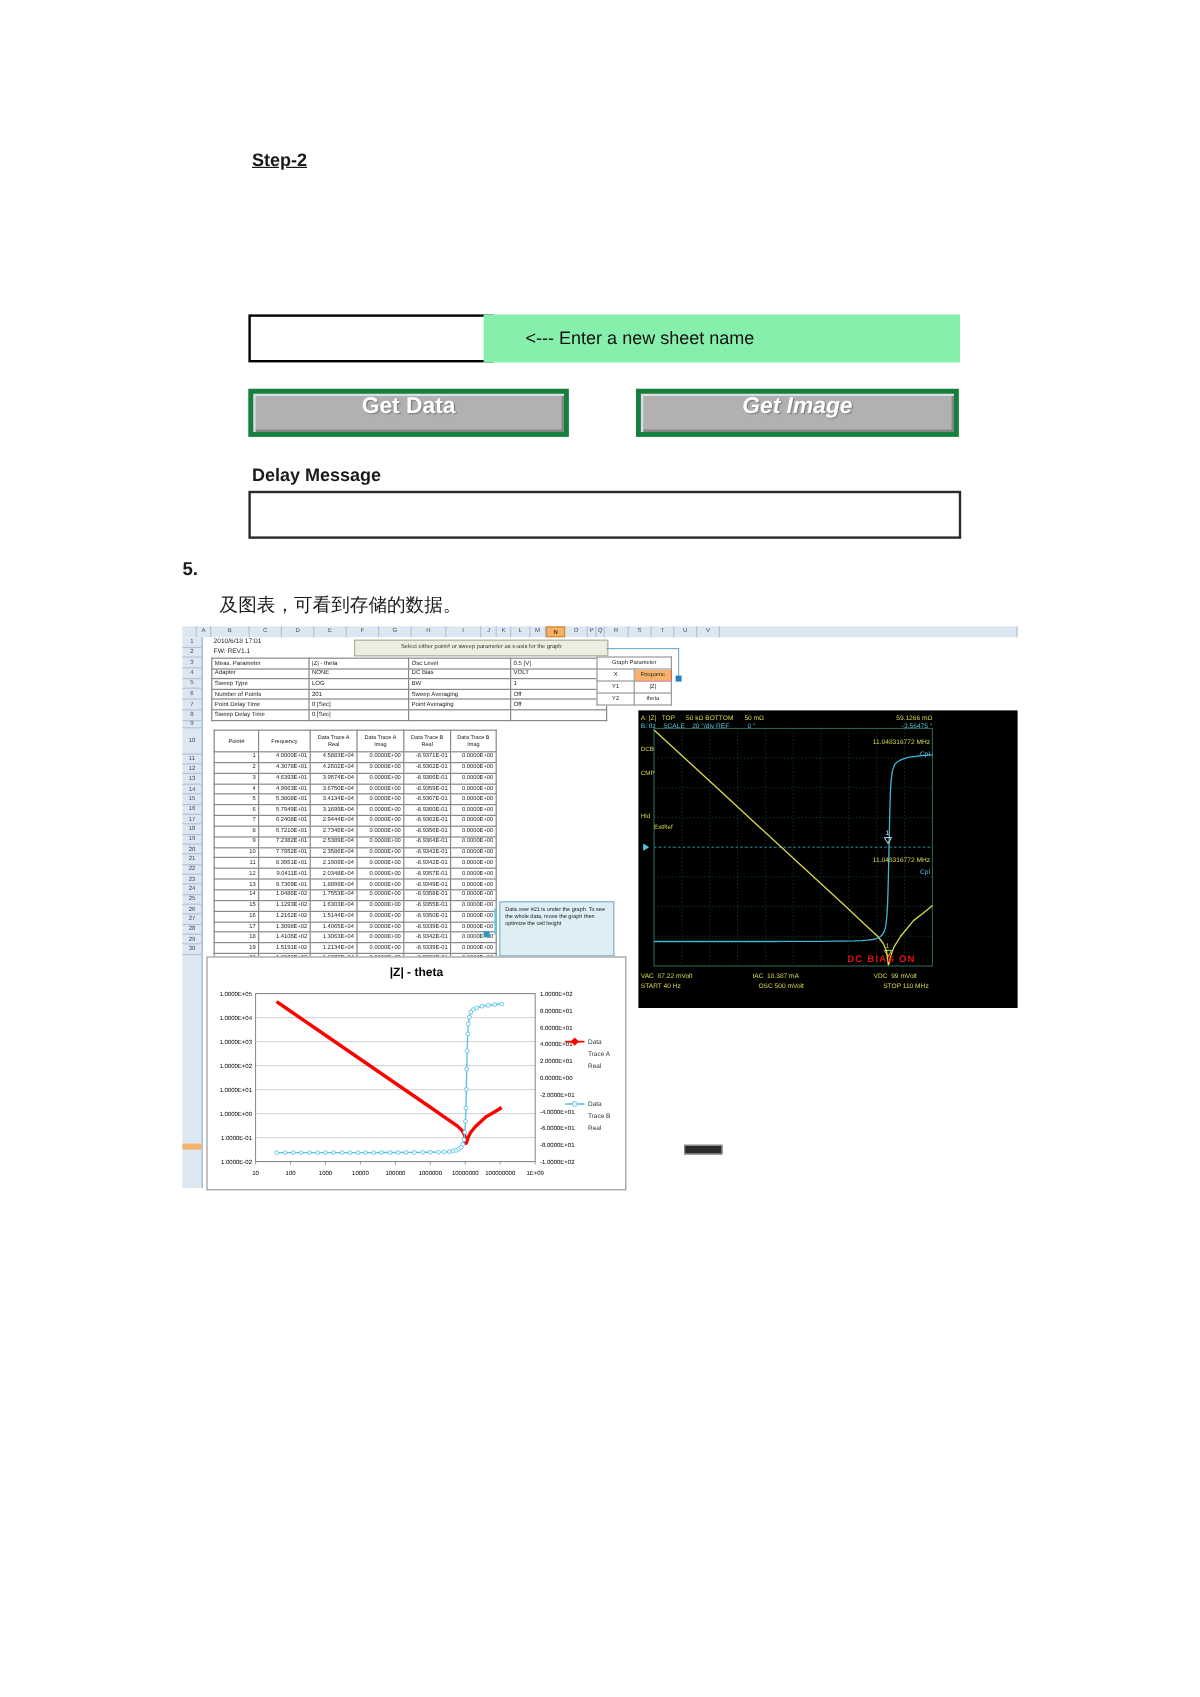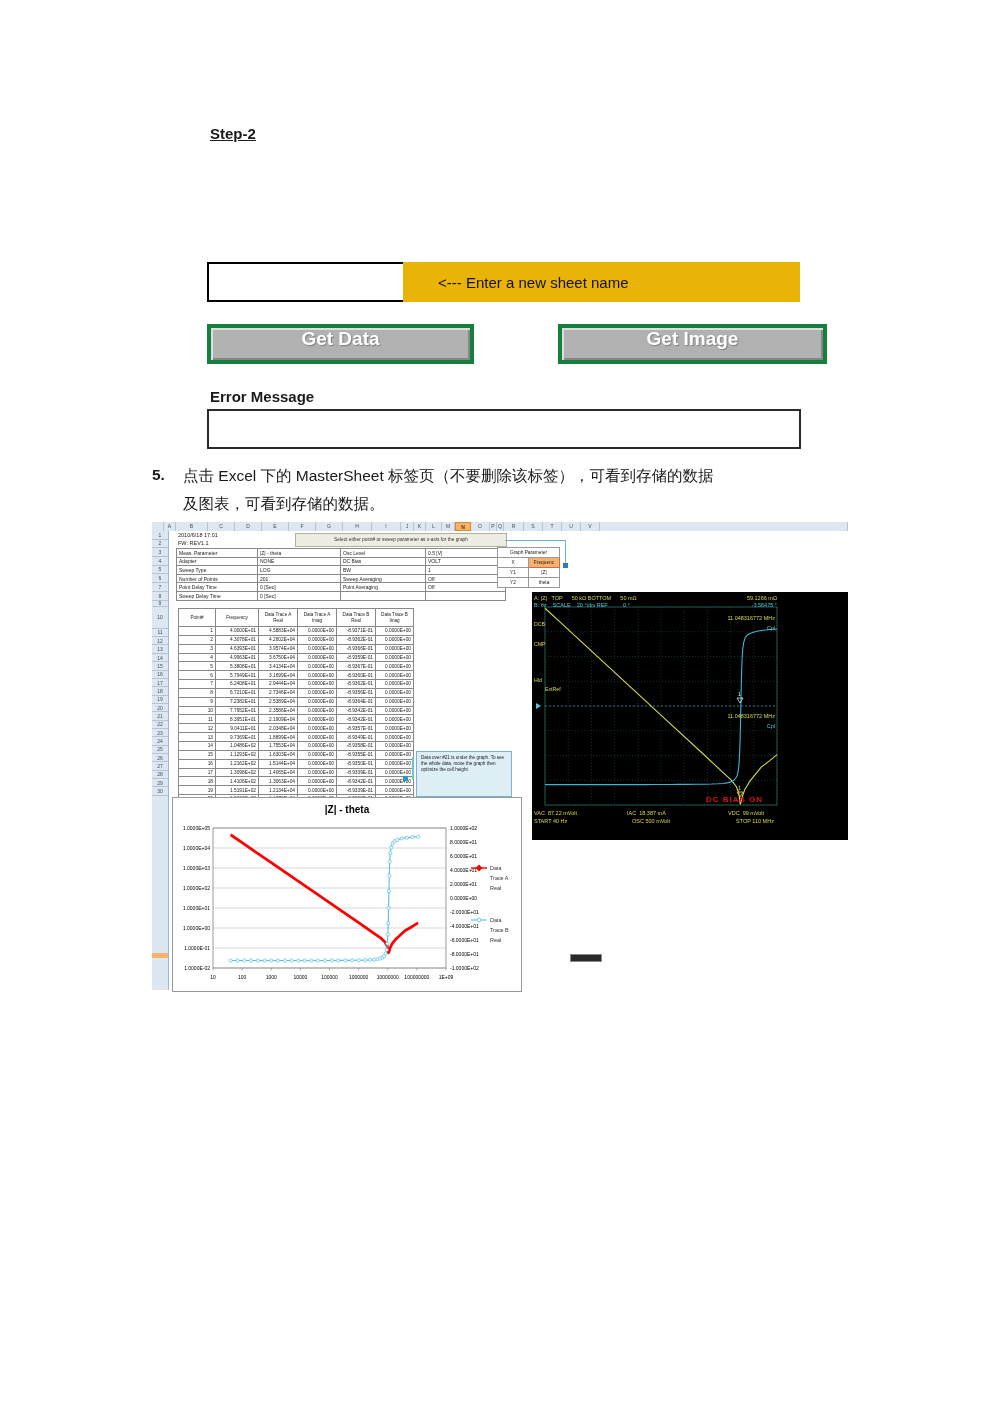--- a/index.html
+++ b/index.html
@@ -4,28 +4,28 @@
 <style>
   html,body{margin:0;padding:0;background:#fff;}
   #page{position:relative;width:1000px;height:1274px;background:#fff;overflow:hidden;
         font-family:"Liberation Sans",sans-serif;color:#1a1a1a;padding-left:26px;}
   .abs{position:absolute;}
   
   .h-step{left:210px;top:125px;font-size:15px;font-weight:bold;text-decoration:underline;}
   .para{left:210px;top:172px;width:580px;font-size:15px;line-height:21px;}
   #sheetInput{left:207px;top:262px;width:192px;height:36px;border:2px solid #000;background:#fff;
         font-size:14px;padding:0 4px;box-sizing:content-box;}
-  .hintstrip{left:403px;top:262px;width:397px;height:40px;background:#eab308;display:flex;align-items:center;}
+  .hintstrip{left:403px;top:262px;width:397px;height:40px;background:#86efac;display:flex;align-items:center;}
   .hintstrip span{margin-left:35px;font-size:15px;color:#111;}
   .btn{top:324px;height:32px;background:#b1b1b1;border:4px solid #15803d;
        box-shadow:inset 2px 2px 0 #dedede, inset -2px -2px 0 #868686;
        display:flex;align-items:flex-start;justify-content:center;cursor:pointer;}
   .btn span{color:#fff;font-weight:bold;font-size:19px;text-shadow:1px 1px 1px #7d7d7d;}
   #btnData{left:207px;width:259px;}
-  #btnImage{left:558px;width:261px;}
+  #btnImage{left:530px;width:261px;font-style:italic;}
   .errlabel{left:210px;top:388px;font-size:15px;font-weight:bold;}
   .errbox{left:207px;top:409px;width:590px;height:36px;border:2px solid #2a2a2a;background:#fff;}
   
   .s5num{position:absolute;left:152px;top:466px;font-size:15.5px;font-weight:bold;}
   .s5l1{position:absolute;left:183px;top:466px;font-size:15.5px;}
   .s5l2{position:absolute;left:183px;top:494px;font-size:15.5px;}
   
   #excel{left:152px;top:522px;width:696px;height:468px;background:#fff;font-family:"Liberation Sans",sans-serif;}
   .strip{background:#dde7f1;}
   .colcell{position:absolute;top:0;height:9px;border-right:1px solid #b3c4d6;color:#3a4f66;
@@ -72,25 +72,24 @@
     <span>&lt;---  Enter a new sheet name</span>
   </div>
 
   <div id="btnData" class="abs btn">
     <span>Get Data</span>
   </div>
   <div id="btnImage" class="abs btn">
     <span>Get Image</span>
   </div>
 
-  <div class="abs errlabel">Error Message</div>
+  <div class="abs errlabel">Delay Message</div>
   <div class="abs errbox"></div>
 
   <span class="s5num">5.</span>
-  <span class="s5l1">点击 Excel 下的 MasterSheet 标签页（不要删除该标签），可看到存储的数据</span>
   <span class="s5l2">及图表，可看到存储的数据。</span>
 
   <div id="excel" class="abs">
     <div id="colstrip" class="strip abs" style="left: 0px; top: 0px; width: 696px; height: 9px;">
         <div class="colcell" style="left: 0px; width: 12px;"></div>
         <div class="colcell" style="left: 12px; width: 12px;">A</div>
         <div class="colcell" style="left: 24px; width: 32px;">B</div>
         <div class="colcell" style="left: 56px; width: 27px;">C</div>
         <div class="colcell" style="left: 83px; width: 27px;">D</div>
         <div class="colcell" style="left: 110px; width: 27px;">E</div>

